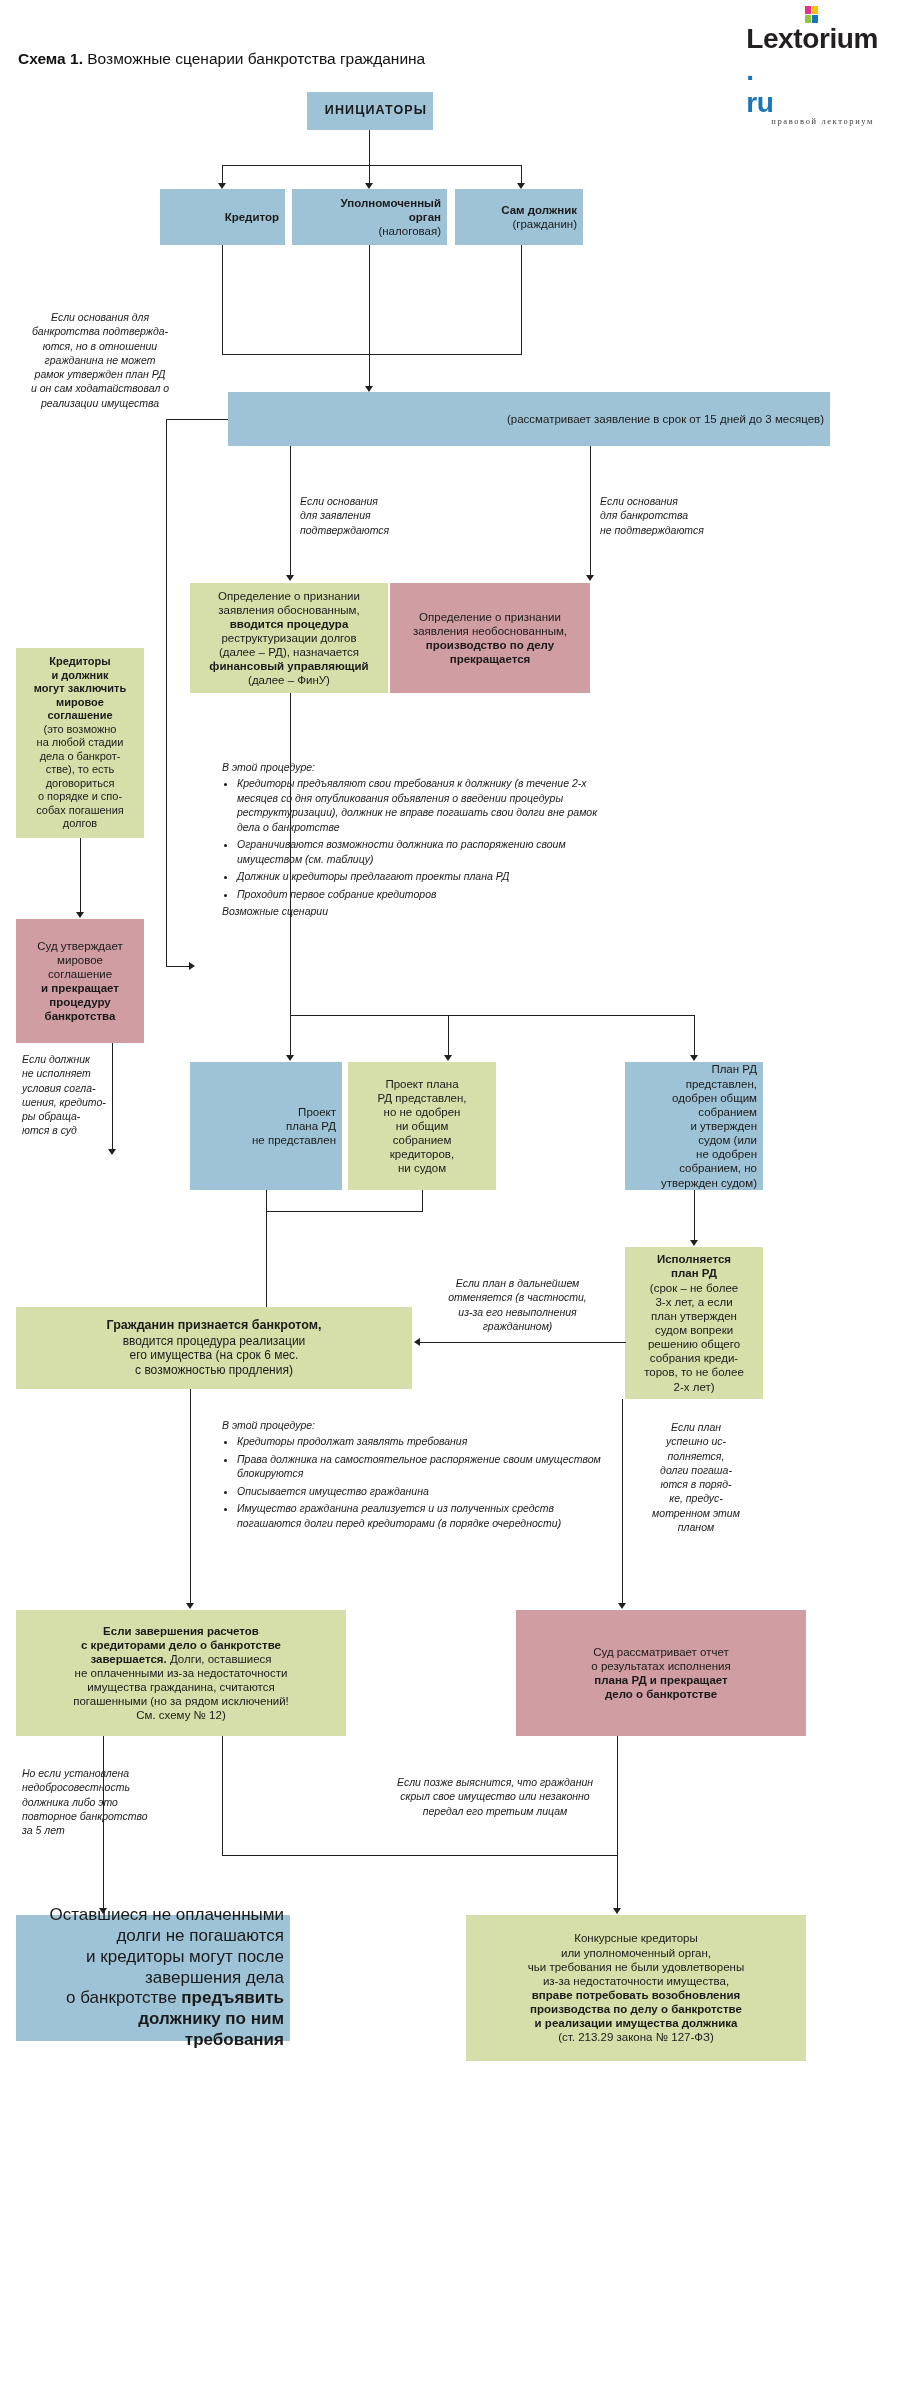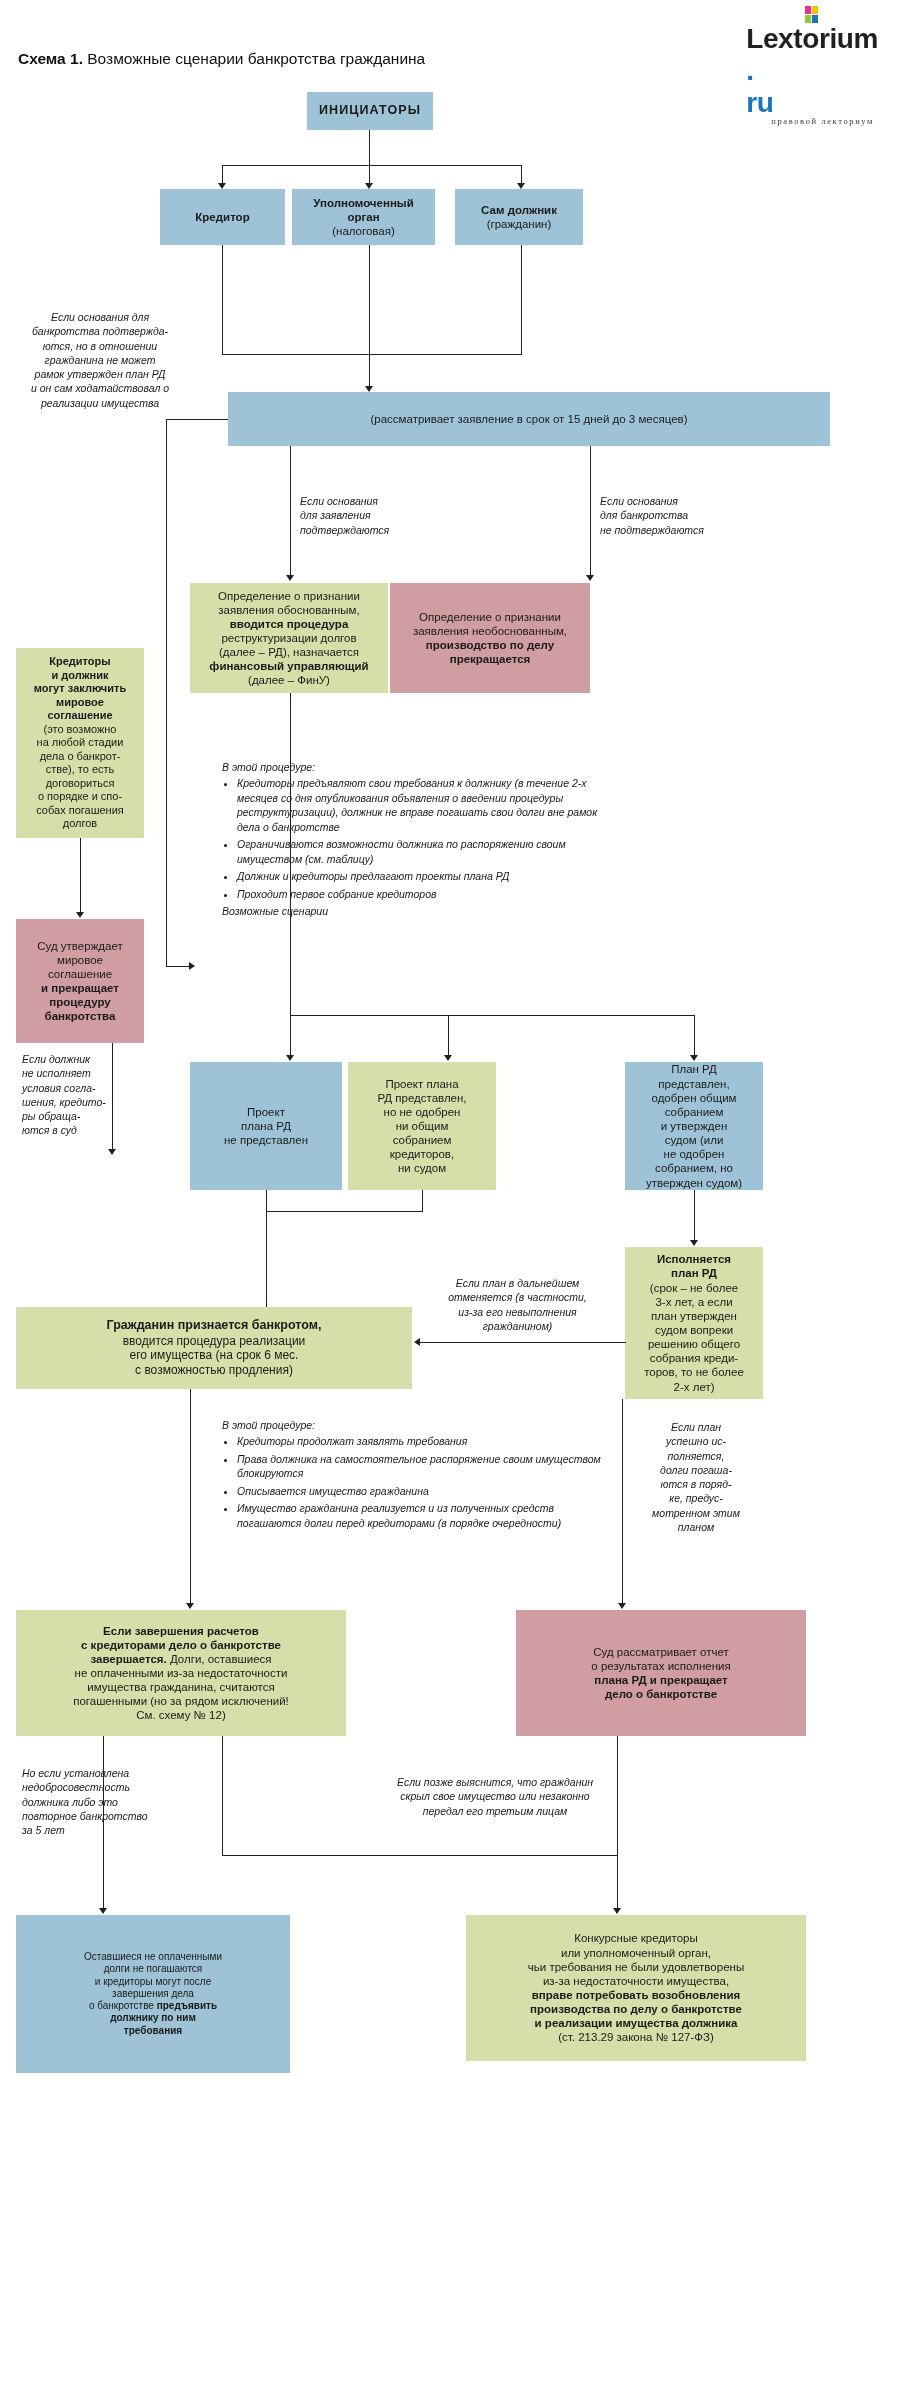--- a/index.html
+++ b/index.html
@@ -36,21 +36,21 @@
 
   
   .box {
     position:absolute;
     display:flex; align-items:center; justify-content:center;
     text-align:center;
     line-height:1.23;
     padding:4px 6px;
   }
   .box .inner { width:100%; }
-  .blue  { background:#9fc3d6; }
+  .blue  { background:#9fc3d6;text-align:right; }
   .green { background:#d6dfa9; }
   .pink  { background:#cf9da2; }
 
   .cap   { position:absolute; font-style:italic; font-size:10.5px; line-height:1.36; color:#1a1a1a; }
   .cap.c { text-align:center; }
   .cap.l { text-align:left; }
 
   .bul   { position:absolute; font-style:italic; font-size:10.5px; line-height:1.38; color:#1a1a1a; }
   .bul .hd { margin:0 0 2px 0; }
   .bul ul { margin:0; padding-left:15px; list-style:disc; }
@@ -108,21 +108,21 @@
   <div class="ln vl" style="left:369px; top:165px; height:20px;"></div>
   <div class="ln vl" style="left:521px; top:165px; height:20px;"></div>
   <div class="ar" style="left:217.5px; top:183px;"></div>
   <div class="ar" style="left:364.5px; top:183px;"></div>
   <div class="ar" style="left:516.5px; top:183px;"></div>
 
   <div class="box blue" style="left:160px; top:189px; width:125px; height:56px; font-size:11.5px; font-weight:bold;">
     <div class="inner"><span>Кредитор</span></div>
   </div>
 
-  <div class="box blue" style="left:292px; top:189px; width:143px; height:56px; font-size:11.5px;">
+  <div class="box blue" style="left:292px; top:189px; width:155px; height:56px; font-size:11.5px;">
     <div class="inner">
       <div style="font-weight:bold;">Уполномоченный</div>
       <div style="font-weight:bold;">орган</div>
       <div>(налоговая)</div>
     </div>
   </div>
 
   <div class="box blue" style="left:455px; top:189px; width:128px; height:56px; font-size:11.5px;">
     <div class="inner">
       <div style="font-weight:bold;">Сам должник</div>
@@ -399,21 +399,21 @@
 
   <div class="ln vl" style="left:103px; top:1736px; height:174px;"></div>
   <div class="ar" style="left:98.5px; top:1908px;"></div>
 
   <div class="ln vl" style="left:617px; top:1736px; height:174px;"></div>
   <div class="ar" style="left:612.5px; top:1908px;"></div>
 
   <div class="ln vl" style="left:222px; top:1736px; height:120px;"></div>
   <div class="ln hl" style="left:222px; top:1855px; width:396px;"></div>
 
-  <div class="box blue" style="left:16px; top:1915px; width:274px; height:158px; font-size:10px;">
+  <div class="box blue" style="left:16px; top:1915px; width:274px; height:126px; font-size:17px;">
     <div class="inner">
       <div>Оставшиеся не оплаченными</div>
       <div>долги не погашаются</div>
       <div>и кредиторы могут после</div>
       <div>завершения дела</div>
       <div><span>о банкротстве </span><span style="font-weight:bold;">предъявить</span></div>
       <div style="font-weight:bold;">должнику по ним</div>
       <div style="font-weight:bold;">требования</div>
     </div>
   </div>

